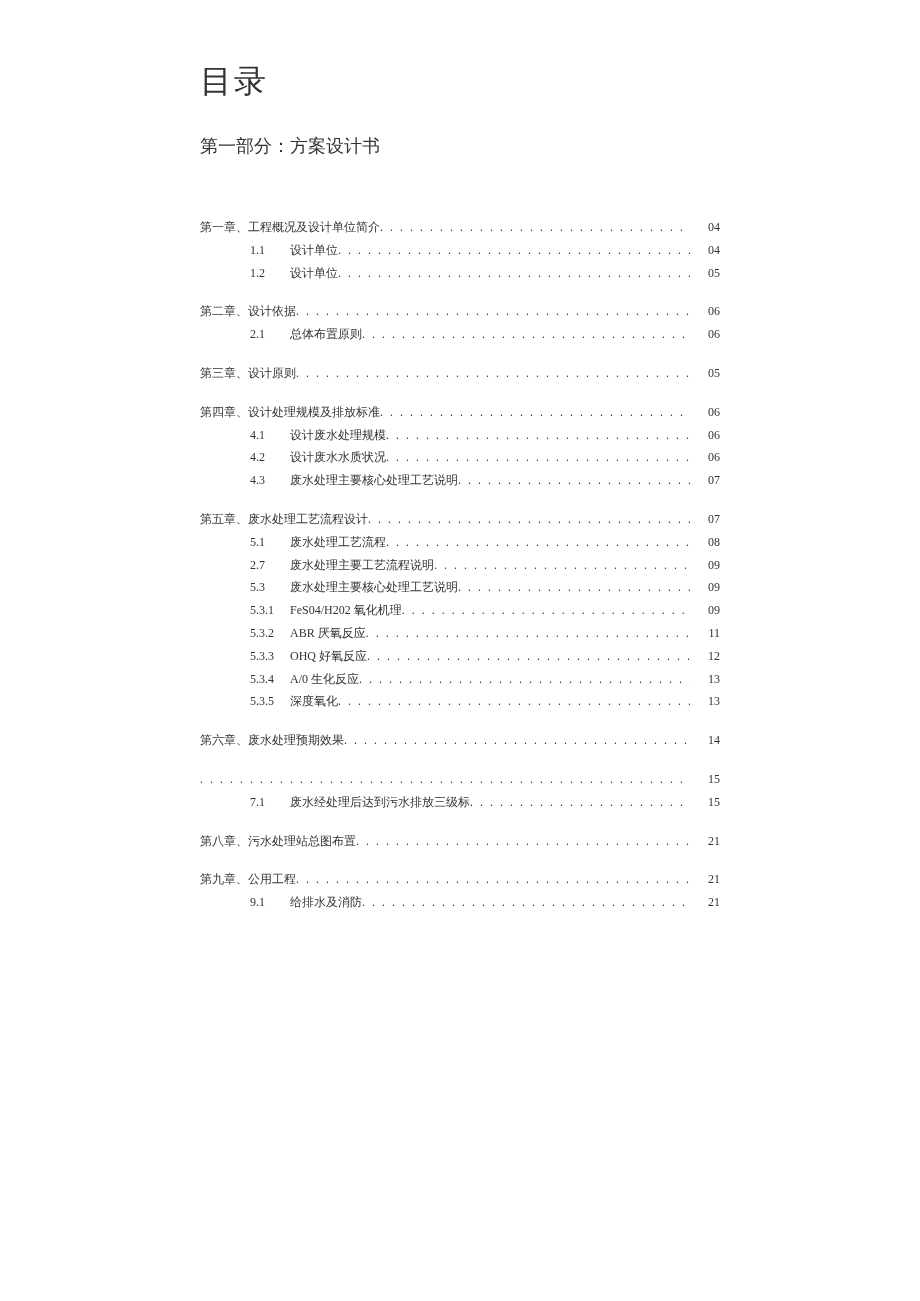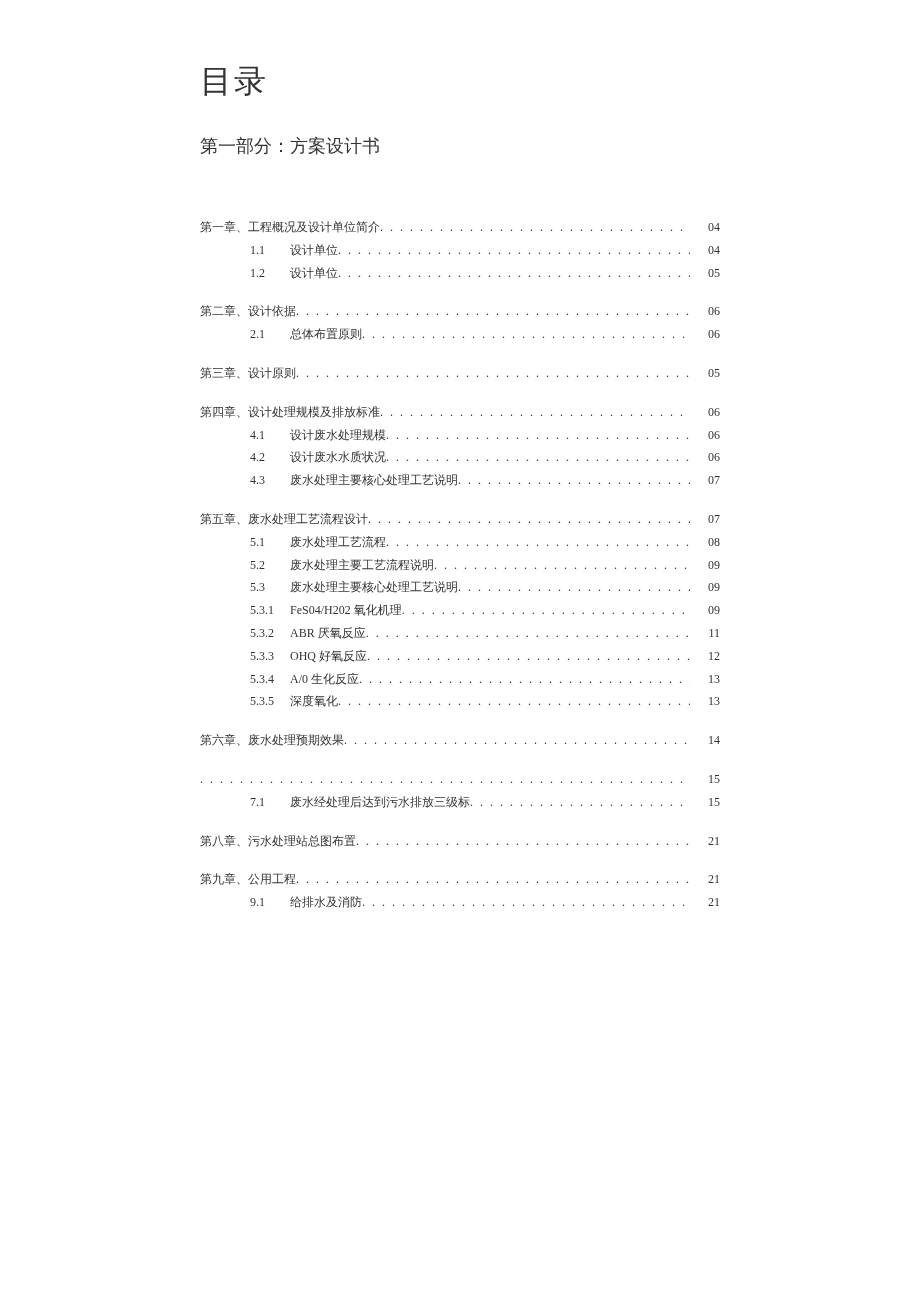--- a/index.html
+++ b/index.html
@@ -132,21 +132,21 @@
         <span class="dots"></span>
         <span class="toc-page">07</span>
       </div>
       <div class="toc-line sub">
         <span class="toc-num">5.1</span>
         <span class="toc-label">废水处理工艺流程</span>
         <span class="dots"></span>
         <span class="toc-page">08</span>
       </div>
       <div class="toc-line sub">
-        <span class="toc-num">5.2</span>
+        <span class="toc-num">2.7</span>
         <span class="toc-label">废水处理主要工艺流程说明</span>
         <span class="dots"></span>
         <span class="toc-page">09</span>
       </div>
       <div class="toc-line sub">
         <span class="toc-num">5.3</span>
         <span class="toc-label">废水处理主要核心处理工艺说明</span>
         <span class="dots"></span>
         <span class="toc-page">09</span>
       </div>

